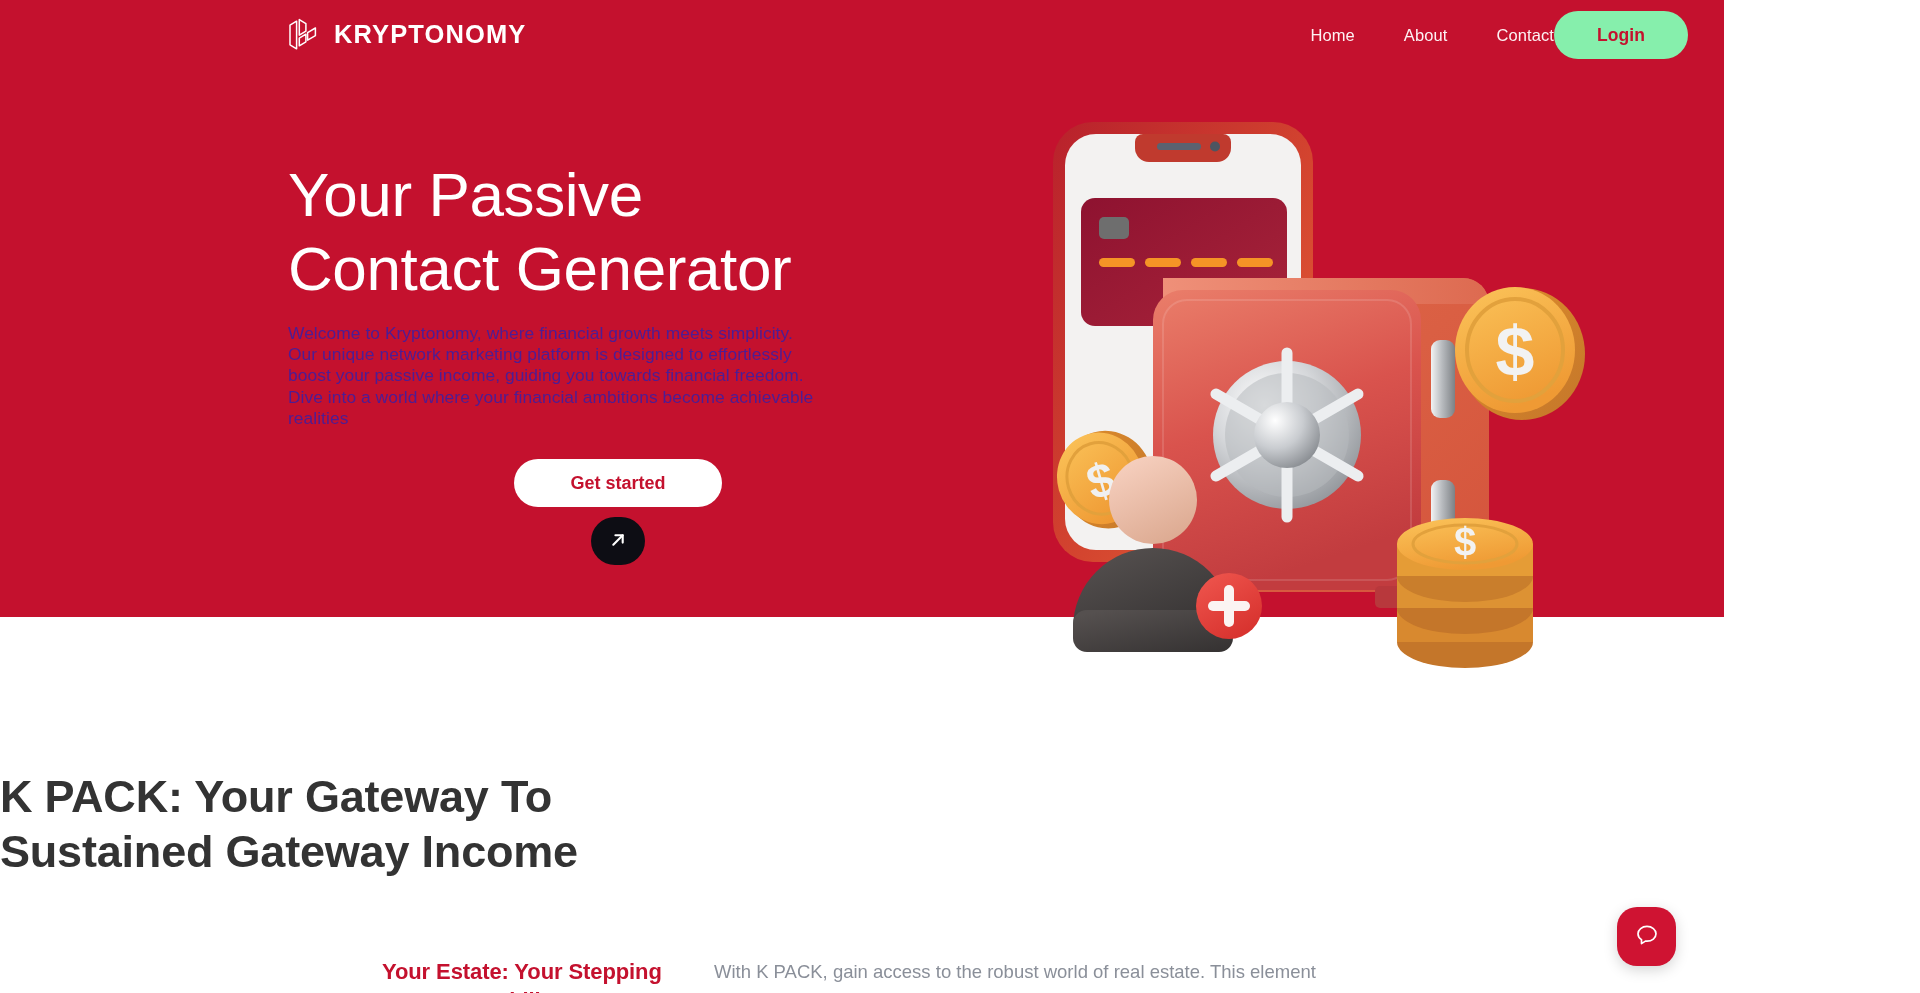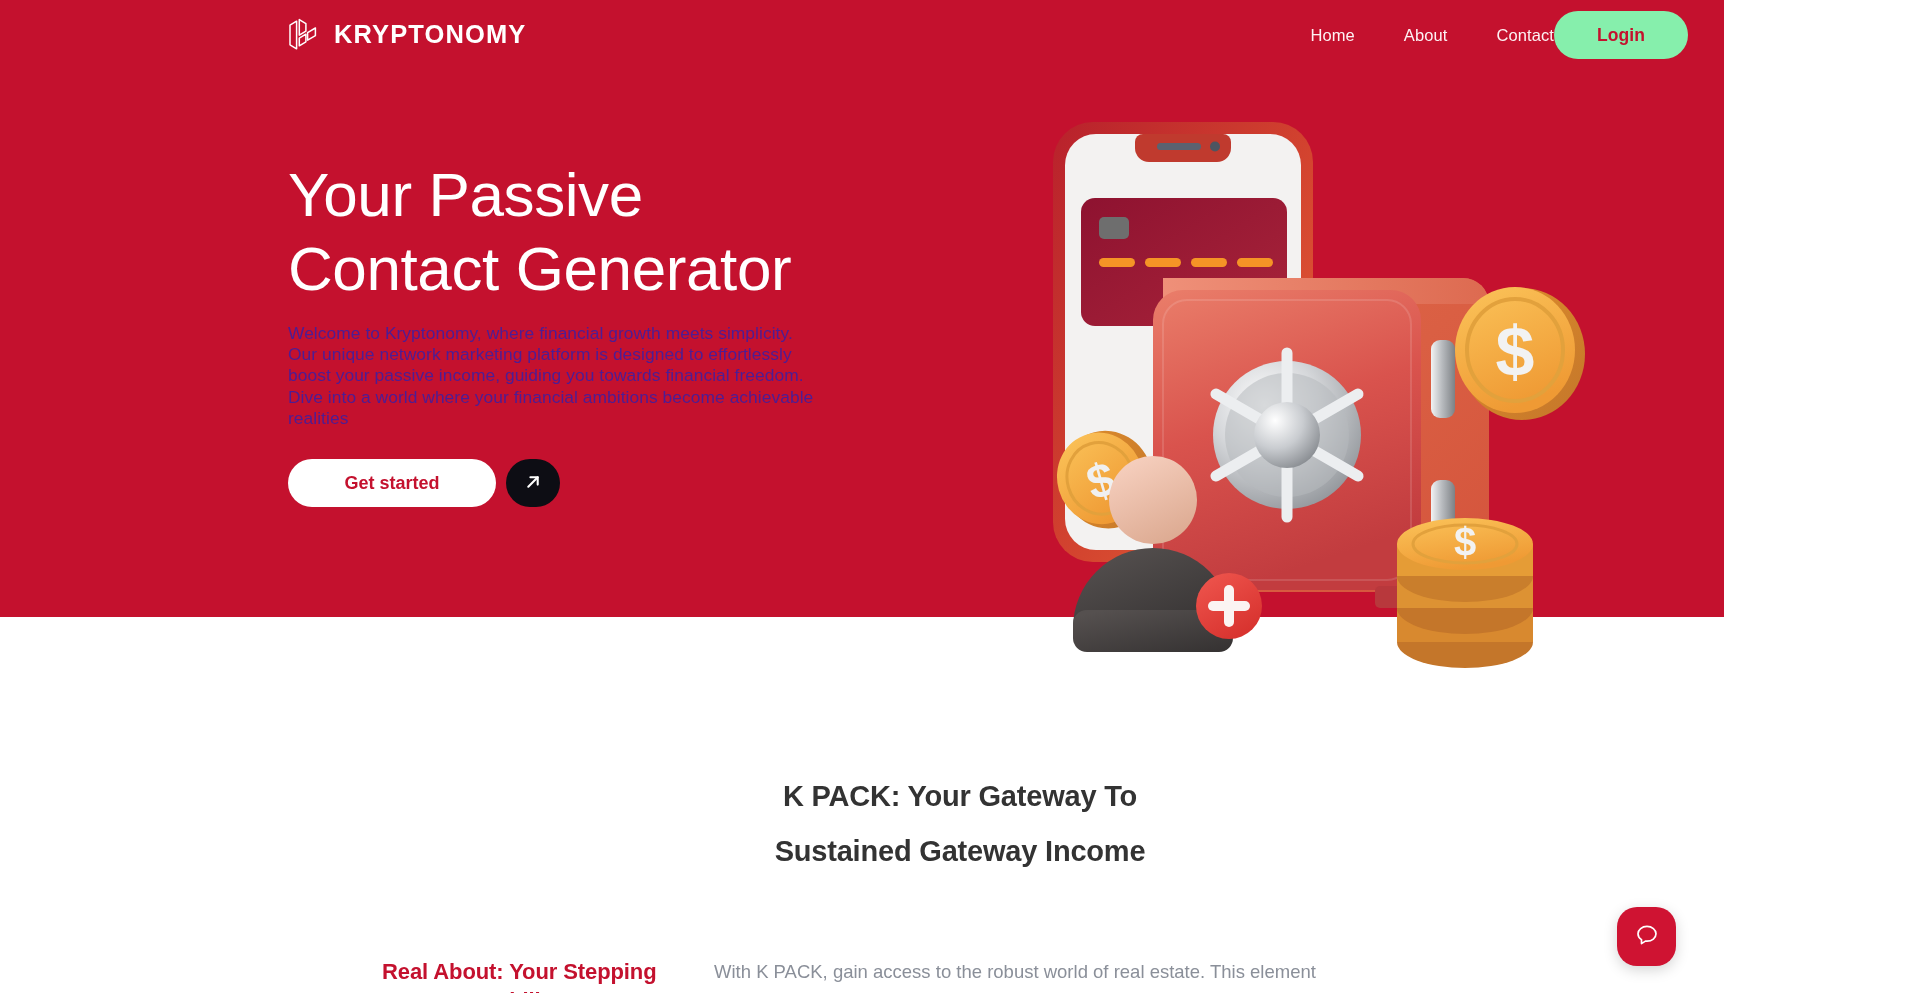--- a/index.html
+++ b/index.html
@@ -52,21 +52,21 @@
   .hero-copy { position:absolute; left:288px; top:158px; width:660px; z-index:20; }
   .hero-title {
     color:#ffffff; font-size:62px; font-weight:400;
     line-height:74px; letter-spacing:-.4px; white-space:nowrap;
   }
   .hero-sub {
     margin-top:17px; color:#4c1d95;
     font-size:17.4px; line-height:21.2px; font-weight:400;
     width:530px; letter-spacing:.05px;
   }
-  .hero-cta { margin-top:30px; display:flex; align-items:center; gap:10px; }
+  .hero-cta { margin-top:30px; display:flex; align-items:center; gap:10px;flex-direction:column; }
   .get-started {
     width:208px; height:48px; border-radius:999px;
     background:#ffffff; border:none; cursor:pointer;
     color:#C4112E; font-size:18px; font-weight:700;
     font-family:"Liberation Sans", sans-serif;
     display:flex; align-items:center; justify-content:center;
   }
   .arrow-btn {
     width:54px; height:48px; border-radius:999px;
     background:#0d0d14; border:none; cursor:pointer;
@@ -76,22 +76,22 @@
   
   .hero-art {
     position:absolute; left:1045px; top:110px;
     width:560px; height:590px; z-index:15;
   }
   .hero-art svg { display:block; width:100%; height:100%; }
 
   
   .section { position:absolute; left:0; top:617px; width:1920px; }
   .section-title {
-    margin-top:152px; text-align:center;
-    color:#333333; font-size:29px; font-weight:700;
+    margin-top:152px; 
+    color:#333333; font-size:45px; font-weight:700;
     line-height:55px; letter-spacing:-.2px;
   }
   .cols {
     margin-top:78px; display:flex;
     padding:0 300px 0 382px; gap:0;
   }
   .col-left { width:312px; flex:0 0 312px; }
   .col-left h3 {
     color:#C4112E; font-size:22px; font-weight:700; line-height:29px;
     letter-spacing:-.1px;
@@ -313,21 +313,21 @@
 
   <div class="section">
     <h2 class="section-title">
       <span>K PACK: Your Gateway To</span><br>
       <span>Sustained Gateway Income</span>
     </h2>
 
     <div class="cols">
       <div class="col-left">
         <h3>
-          <span>Real About: Your Stepping</span>
+          <span>Your Estate: Your Stepping</span>
           <span>Stone to Stability</span>
         </h3>
       </div>
       <div class="col-right">
         <p>With K PACK, gain access to the robust world of real estate. This element</p>
       </div>
     </div>
   </div>
 
   <button class="chat-widget">

